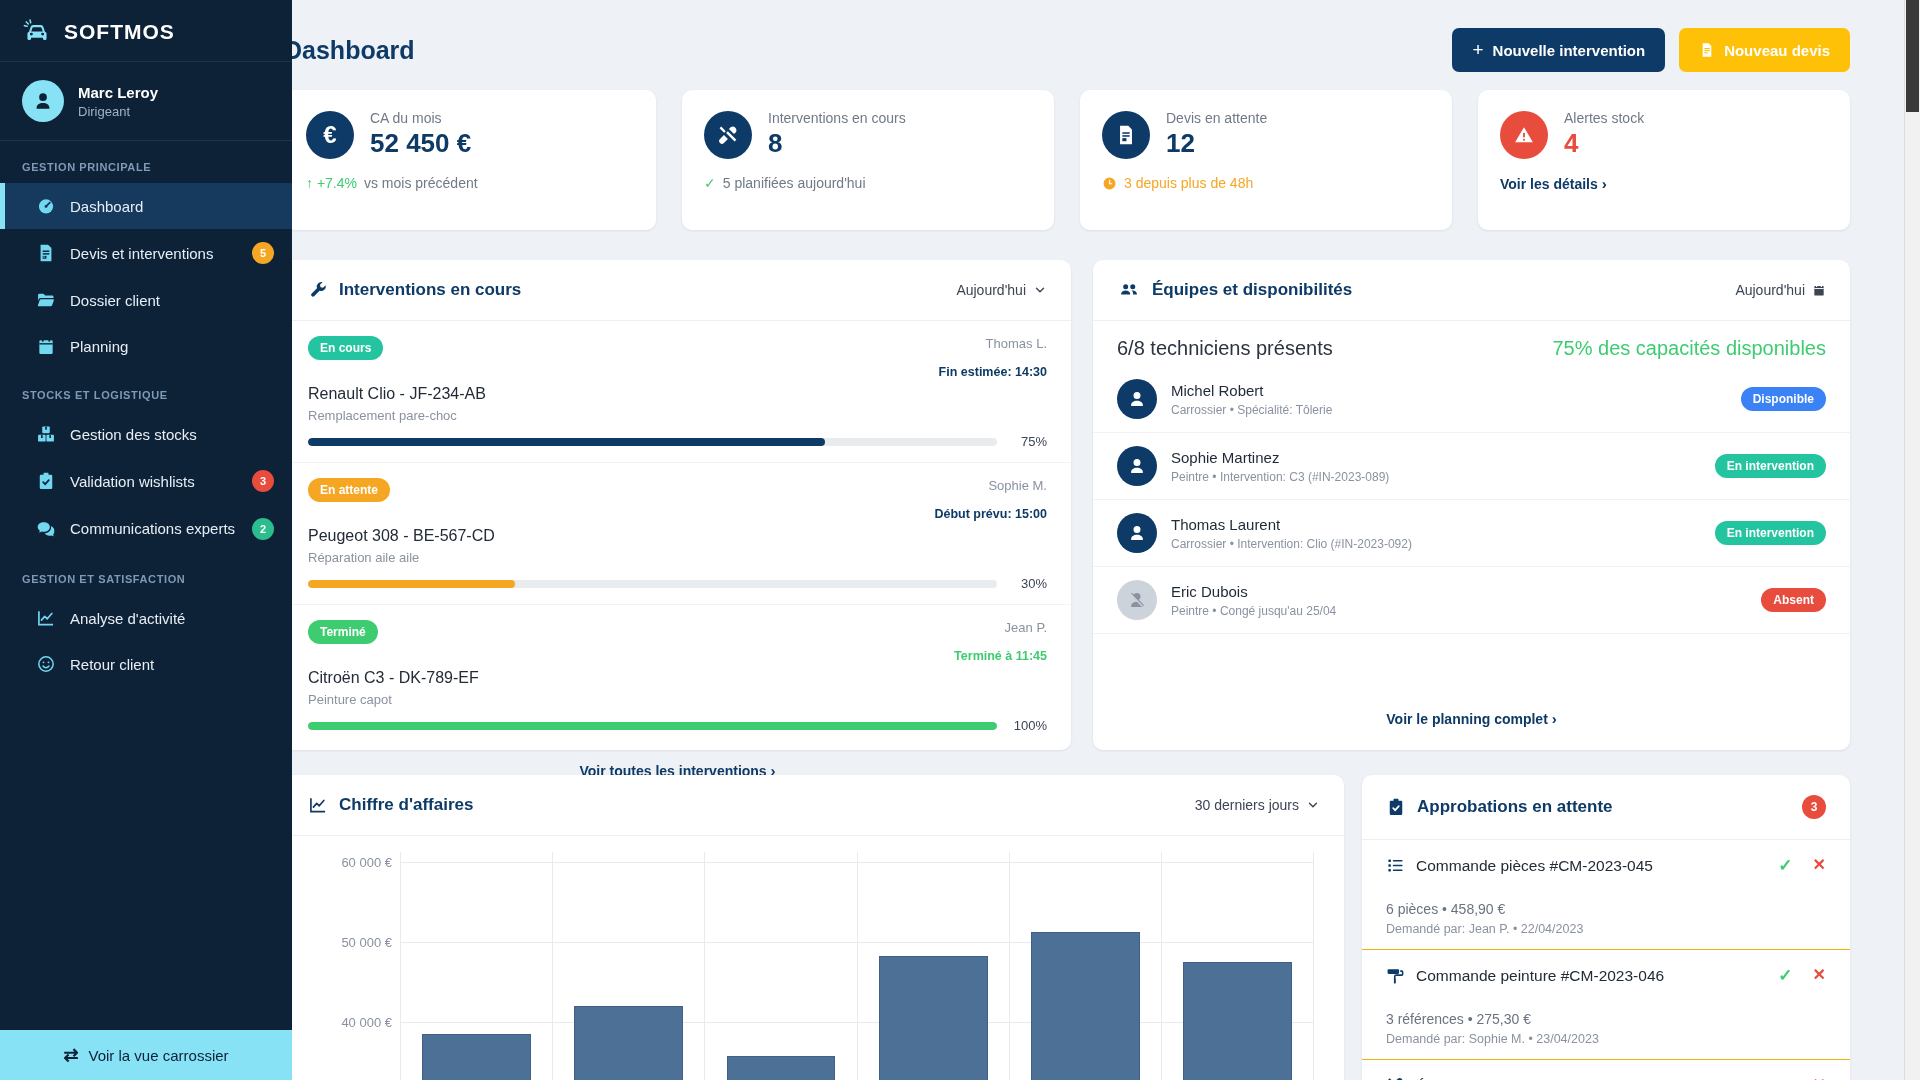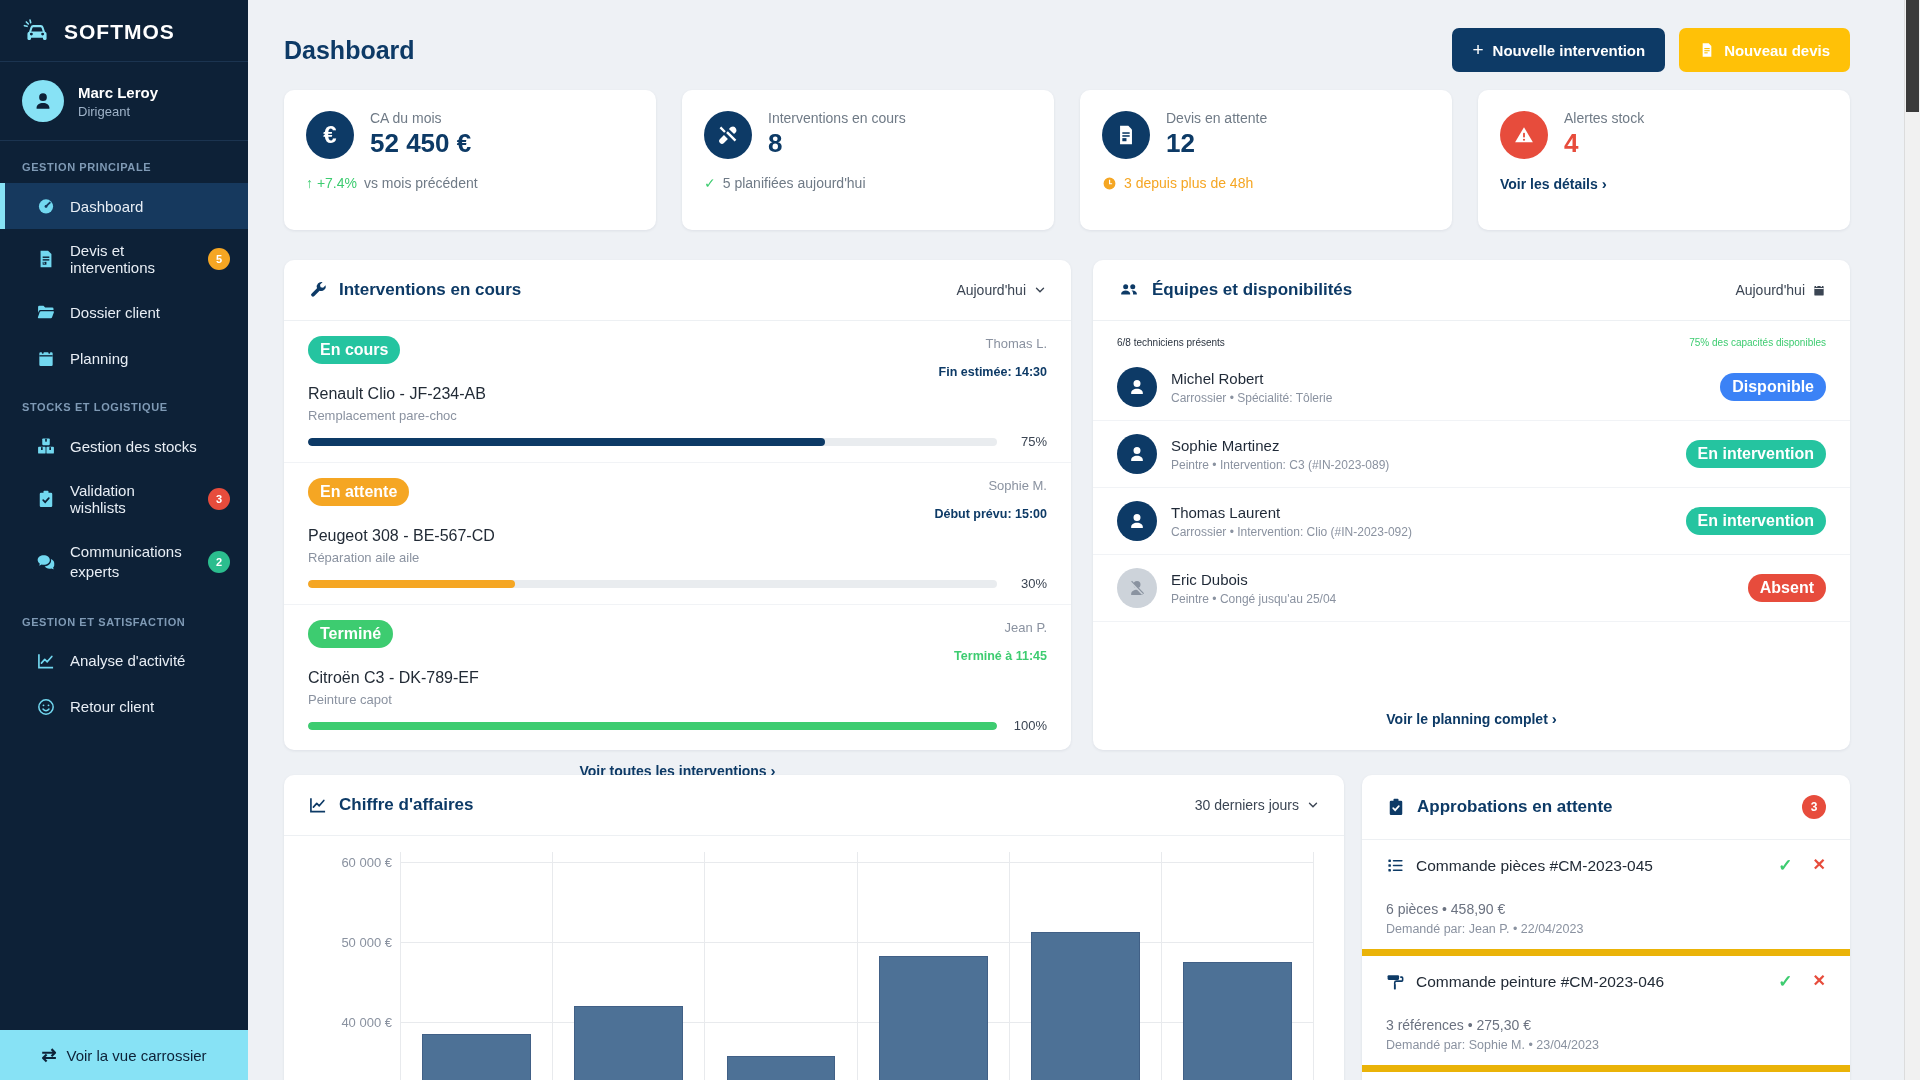--- a/index.html
+++ b/index.html
@@ -1,20 +1,20 @@
 <!DOCTYPE html>
 <html lang="fr"><head>
 <meta charset="utf-8">
 <style>
   * { margin:0; padding:0; box-sizing:border-box; }
   html,body { width:1920px; height:1080px; overflow:hidden;
     font-family:"Liberation Sans", sans-serif; background:#eef1f5; color:#243241; }
 
   
-  .sidebar { position:fixed; left:0; top:0; width:248px; height:1080px;
+  .sidebar { position:fixed; left:0; top:0; width:292px; height:1080px;
     background:#0d2137; color:#e8eef5; display:flex; flex-direction:column; z-index:5; }
   .logo-row { display:flex; align-items:center; gap:12px; padding:18px 22px 16px;
     border-bottom:1px solid #1b3450; }
   .logo-row .ic { color:#87e2f5; width:30px; height:27px; }
   .logo-name { font-size:21px; font-weight:bold; letter-spacing:1px; color:#fff; }
   .user-row { display:flex; align-items:center; gap:14px; padding:18px 22px;
     border-bottom:1px solid #1b3450; }
   .avatar-cyan { width:42px; height:42px; border-radius:50%; background:#87e2f5;
     display:flex; align-items:center; justify-content:center; color:#0d2137; flex:0 0 auto; }
   .avatar-cyan svg { width:22px; height:22px; }
@@ -84,38 +84,38 @@
   .panel-title .ic { width:20px; height:20px; color:#0d3a66; }
   .panel-right { margin-left:auto; display:flex; align-items:center; gap:7px;
     font-size:14px; color:#3b4553; cursor:pointer; }
   .panel-right .ic { width:14px; height:14px; color:#3b4553; }
   .mid-panel { height:490px; display:flex; flex-direction:column; }
 
   
   .iv-item { padding:15px 24px 13px; border-bottom:1px solid #f1f3f6; }
   .iv-row1 { display:flex; align-items:flex-start; }
   .badge { display:inline-block; padding:5px 12px; border-radius:999px; color:#fff;
-    font-size:16px; font-weight:bold; }
+    font-size:12px; font-weight:bold; }
   .iv-meta { margin-left:auto; text-align:right; }
   .iv-assignee { font-size:13px; color:#8a92a0; }
   .iv-time { font-size:12.5px; font-weight:bold; color:#0d3a66; margin-top:14px; }
   .iv-time.green-t { color:#3dcc70; }
   .iv-vehicle { font-size:16px; color:#222b36; margin-top:6px; }
   .iv-task { font-size:13px; color:#8a92a0; margin-top:5px; }
   .prog-row { display:flex; align-items:center; gap:12px; margin-top:11px; }
   .prog-track { flex:1; height:8px; border-radius:4px; background:#e9ecef; overflow:hidden; }
   .prog-fill { height:100%; border-radius:4px; }
   .fill-navy { background:#0d3a66; } .fill-orange { background:#f5a623; }
   .fill-green { background:#3dcc70; }
   .prog-label { font-size:13px; color:#3b4553; width:38px; text-align:right; }
   .panel-footer { margin-top:auto; padding:16px 0 22px; text-align:center; }
 
   
   .team-status { display:flex; align-items:center; justify-content:space-between;
-    padding:16px 24px 6px; font-size:10px; }
+    padding:16px 24px 6px; font-size:20px; }
   .ts-left { color:#2b3440; }
   .ts-right { color:#3dcc70; }
   .tm-row { display:flex; align-items:center; gap:14px; padding:13px 24px;
     border-bottom:1px solid #f1f3f6; }
   .tm-row:last-of-type { border-bottom:none; }
   .avatar-navy { width:40px; height:40px; border-radius:50%; background:#0d3a66; color:#fff;
     display:flex; align-items:center; justify-content:center; flex:0 0 auto; }
   .avatar-navy svg { width:20px; height:20px; }
   .avatar-gray { background:#cdd3da; color:#8a93a0; }
   .tm-name { font-size:15px; color:#1f2937; }
@@ -133,21 +133,21 @@
   .col { flex:1; position:relative; border-left:1px solid #e8eaed; }
   .col:last-child { border-right:1px solid #e8eaed; }
   .bar { position:absolute; bottom:0; left:14%; width:72%;
     background:#4d7196; border:1px solid #416086; border-bottom:none; }
 
   
   .ap-panel { height:400px; }
   .count-badge { margin-left:auto; width:24px; height:24px; border-radius:50%;
     background:#e74c3c; color:#fff; font-size:12px; font-weight:bold;
     display:flex; align-items:center; justify-content:center; }
-  .ap-item { padding:15px 24px 13px; border-bottom:7px solid #eab308; }
+  .ap-item { padding:15px 24px 13px; border-bottom:1px solid #eab308; }
   .ap-row1 { display:flex; align-items:center; }
   .ap-title { display:flex; align-items:center; gap:11px; font-size:15.5px;
     color:#222b36; }
   .ap-title .ic { width:19px; height:19px; color:#0d3a66; }
   .ap-actions { margin-left:auto; display:flex; gap:20px; }
   .act-check { color:#3dcc70; font-size:17px; font-weight:bold; cursor:pointer; }
   .act-x { color:#e74c3c; font-size:16px; font-weight:bold; cursor:pointer; }
   .ap-meta1 { font-size:14px; color:#6b7280; margin-top:25px; }
   .ap-meta2 { font-size:12.5px; color:#8a92a0; margin-top:5px; }
 

